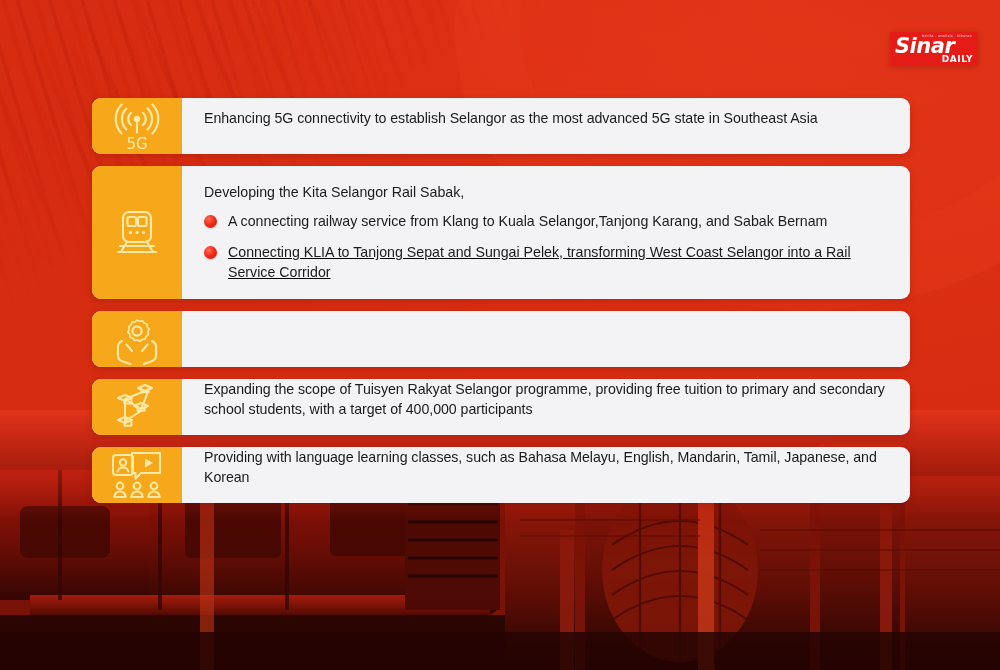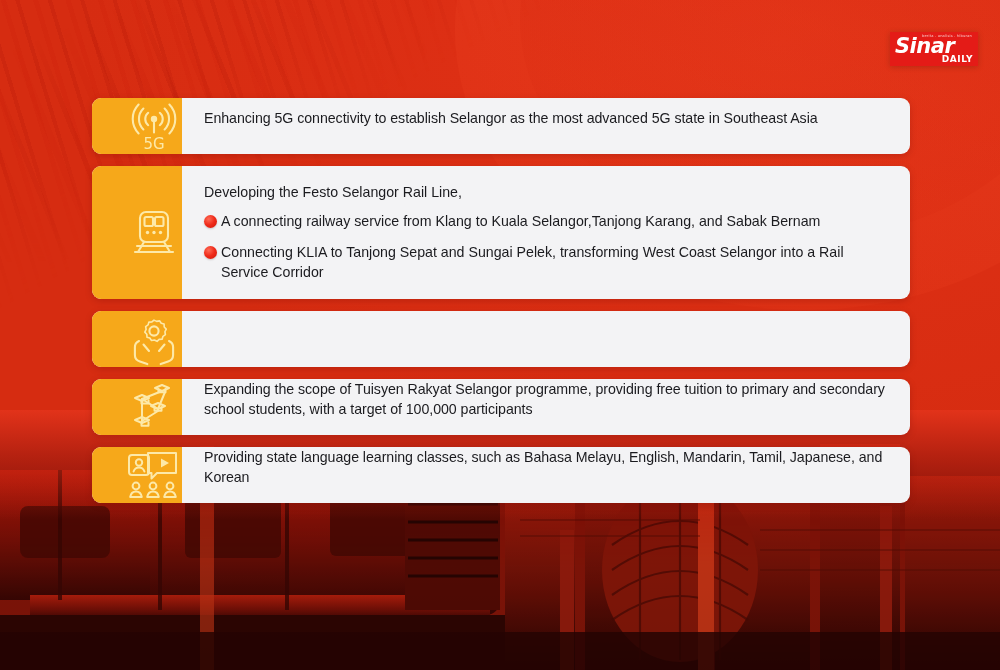--- a/index.html
+++ b/index.html
@@ -143,21 +143,21 @@
     background: #f3f3f5;
     border-radius: 9px;
     overflow: hidden;
     box-shadow: 0 2px 7px rgba(90,0,0,.22);
   }
   .card-icon {
     flex: 0 0 90px;
     background: #f6a81a;
     display: flex;
     align-items: center;
-    justify-content: flex-end;
+    justify-content: center;
   }
   .card-icon svg { display: block; }
   .card-body {
     flex: 1 1 auto;
     padding: 0 20px 16px 22px;
     display: flex;
     flex-direction: column;
     justify-content: center;
   }
   .card-text {
@@ -169,24 +169,24 @@
   .card-lead {
     font-size: 14.2px;
     line-height: 1.42;
     color: #1b1b1f;
     margin-bottom: 9px;
   }
   .bullets { list-style: none; }
   .bullet {
     display: flex;
     align-items: flex-start;
-    gap: 4px;
+    gap: 11px;
     margin-bottom: 11px;
   }
-  .bullet:last-child { margin-bottom: 0; }
+  .bullet:last-child { margin-bottom: 0; text-decoration: underline; }
   .bullet-dot {
     flex: 0 0 auto;
     width: 13px; height: 13px;
     border-radius: 50%;
     background: radial-gradient(circle at 36% 32%, #ff6a56 0%, #ef2b1a 48%, #cf1608 100%);
     margin-top: 4px;
     box-shadow: 0 1px 2px rgba(0,0,0,.18);
   }
   .bullet-text {
     font-size: 14.2px;
@@ -337,21 +337,21 @@
           <circle cx="21.5" cy="28.5" r="1.7" fill="#fde9a8" stroke="none"></circle>
           <circle cx="28" cy="28.5" r="1.7" fill="#fde9a8" stroke="none"></circle>
           <circle cx="34.5" cy="28.5" r="1.7" fill="#fde9a8" stroke="none"></circle>
           <path d="M18 38l-6 10"></path>
           <path d="M38 38l6 10"></path>
           <path d="M11 42h34"></path>
           <path d="M9 48h38"></path>
         </svg>
       </div>
       <div class="card-body">
-        <div class="card-lead">Developing the Festo Selangor Rail Line,</div>
+        <div class="card-lead">Developing the Kita Selangor Rail Sabak,</div>
         <ul class="bullets">
           <li class="bullet">
             <span class="bullet-dot"></span>
             <span class="bullet-text">A connecting railway service from Klang to Kuala Selangor,Tanjong Karang, and Sabak Bernam</span>
           </li>
           <li class="bullet">
             <span class="bullet-dot"></span>
             <span class="bullet-text">Connecting KLIA to Tanjong Sepat and Sungai Pelek, transforming West Coast Selangor into a Rail Service Corridor</span>
           </li>
         </ul>
@@ -393,21 +393,21 @@
             <path d="M32 24l7 3-7 3-7-3z"></path>
             <path d="M28.5 28.2v3.6h7v-3.6"></path>
           </g>
           <g>
             <path d="M13 36l7 3-7 3-7-3z" transform="translate(3 2)"></path>
             <path d="M12.5 41.2v3.6h7v-3.6" transform="translate(3 2)"></path>
           </g>
         </svg>
       </div>
       <div class="card-body">
-        <div class="card-text">Expanding the scope of Tuisyen Rakyat Selangor programme, providing free tuition to primary and secondary school students, with a target of 100,000 participants</div>
+        <div class="card-text">Expanding the scope of Tuisyen Rakyat Selangor programme, providing free tuition to primary and secondary school students, with a target of 400,000 participants</div>
       </div>
     </div>
 
     <div class="card">
       <div class="card-icon">
         <svg width="58" height="56" viewBox="0 0 58 56" fill="none" stroke="#fde9a8" stroke-width="2" stroke-linecap="round" stroke-linejoin="round">
           <rect x="5" y="8" width="20" height="20" rx="3"></rect>
           <circle cx="15" cy="15.5" r="3.2"></circle>
           <path d="M9.6 24.5c.8-2.6 2.9-4 5.4-4s4.6 1.4 5.4 4"></path>
           <path d="M24 6h28v20H33l-5.5 5.5V26H24z"></path>
@@ -420,18 +420,18 @@
             <circle cx="29" cy="39" r="3.4"></circle>
             <path d="M23.2 50c.6-3.6 3-5.6 5.8-5.6s5.2 2 5.8 5.6z"></path>
           </g>
           <g>
             <circle cx="46" cy="39" r="3.4"></circle>
             <path d="M40.2 50c.6-3.6 3-5.6 5.8-5.6s5.2 2 5.8 5.6z"></path>
           </g>
         </svg>
       </div>
       <div class="card-body">
-        <div class="card-text">Providing state language learning classes, such as Bahasa Melayu, English, Mandarin, Tamil, Japanese, and Korean</div>
+        <div class="card-text">Providing with language learning classes, such as Bahasa Melayu, English, Mandarin, Tamil, Japanese, and Korean</div>
       </div>
     </div>
 
   </div>
 </div>
 
 </body></html>

